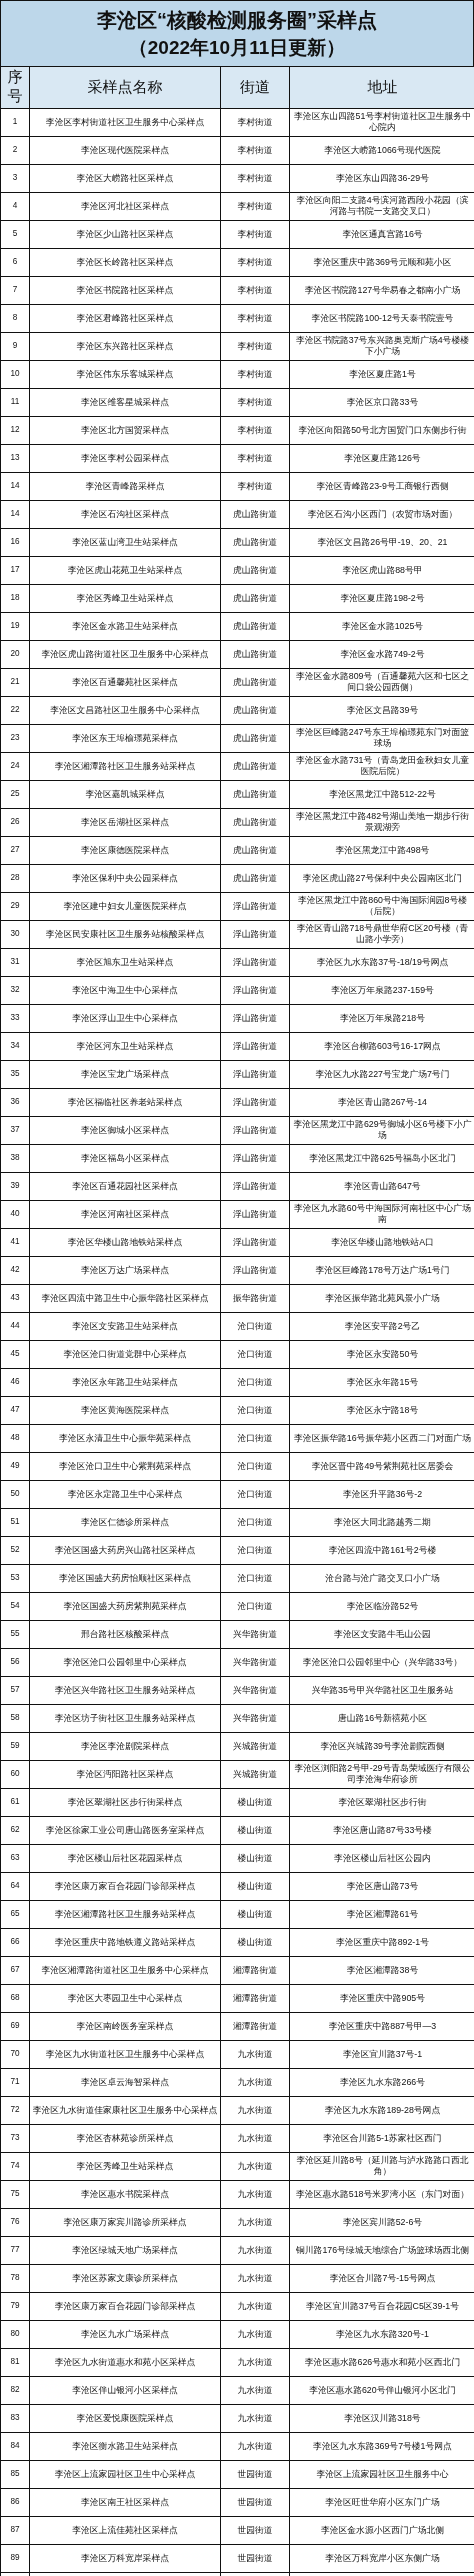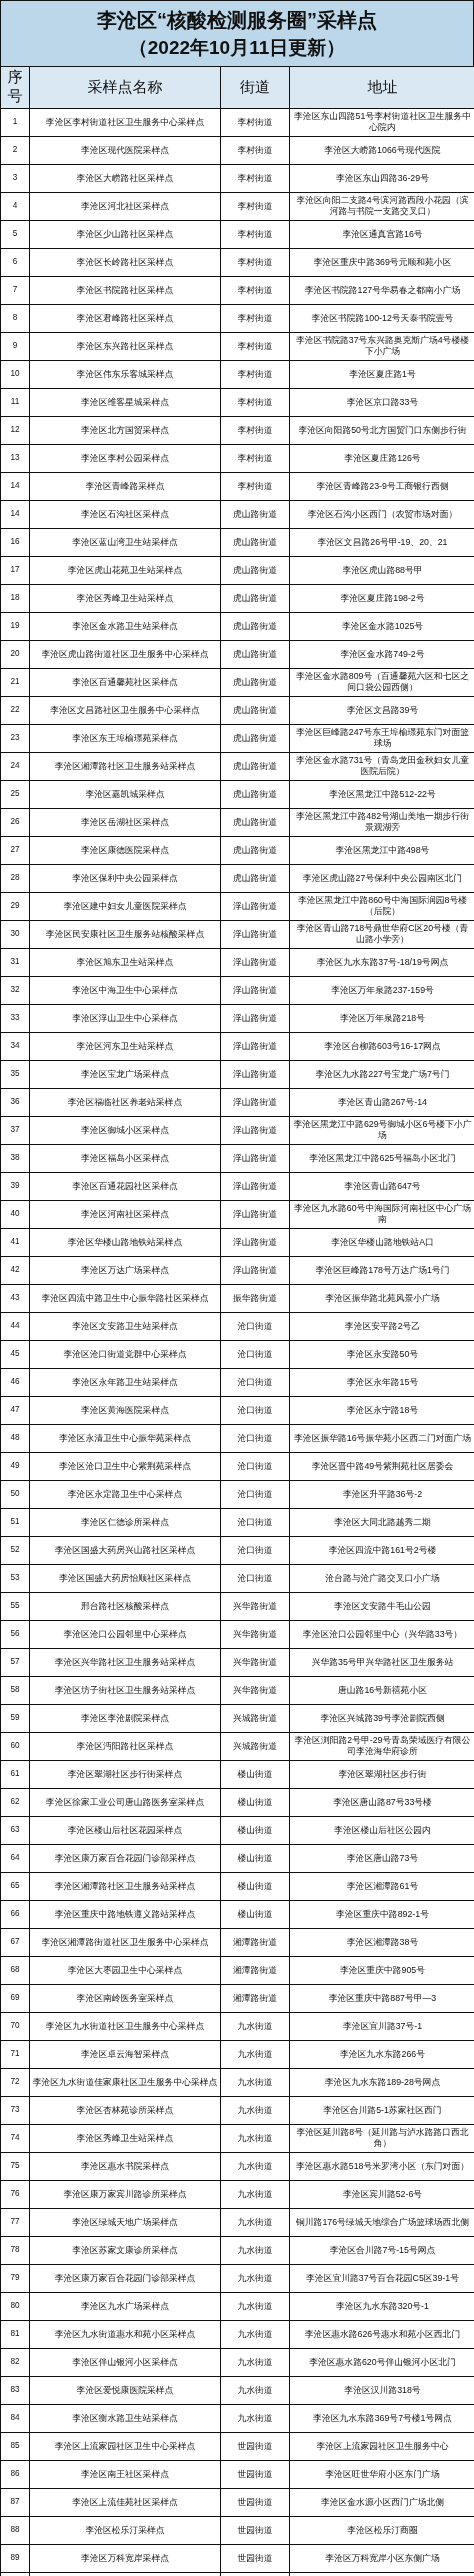--- a/index.html
+++ b/index.html
@@ -436,20 +436,26 @@
       <td class="c-addr">李沧区四流中路161号2号楼</td>
     </tr>
 
     <tr>
       <td class="c-no">53</td>
       <td class="c-name">李沧区国盛大药房怡顺社区采样点</td>
       <td class="c-street">沧口街道</td>
       <td class="c-addr">沧台路与沧广路交叉口小广场</td>
     </tr>
 
+    <tr>
+      <td class="c-no">54</td>
+      <td class="c-name">李沧区国盛大药房紫荆苑采样点</td>
+      <td class="c-street">沧口街道</td>
+      <td class="c-addr">李沧区临汾路52号</td>
+    </tr>
 
     <tr>
       <td class="c-no">55</td>
       <td class="c-name">邢台路社区核酸采样点</td>
       <td class="c-street">兴华路街道</td>
       <td class="c-addr">李沧区文安路牛毛山公园</td>
     </tr>
 
     <tr>
       <td class="c-no">56</td>
@@ -668,26 +674,20 @@
       <td class="c-addr">李沧区旺世华府小区东门广场</td>
     </tr>
 
     <tr>
       <td class="c-no">87</td>
       <td class="c-name">李沧区上流佳苑社区采样点</td>
       <td class="c-street">世园街道</td>
       <td class="c-addr">李沧区金水源小区西门广场北侧</td>
     </tr>
 
-    <tr>
-      <td class="c-no">88</td>
-      <td class="c-name">李沧区松乐汀采样点</td>
-      <td class="c-street">世园街道</td>
-      <td class="c-addr">李沧区松乐汀商圈</td>
-    </tr>
 
     <tr>
       <td class="c-no">89</td>
       <td class="c-name">李沧区万科宽岸采样点</td>
       <td class="c-street">世园街道</td>
       <td class="c-addr">李沧区万科宽岸小区东侧广场</td>
     </tr>
 
     <tr>
       <td class="c-no">90</td>

